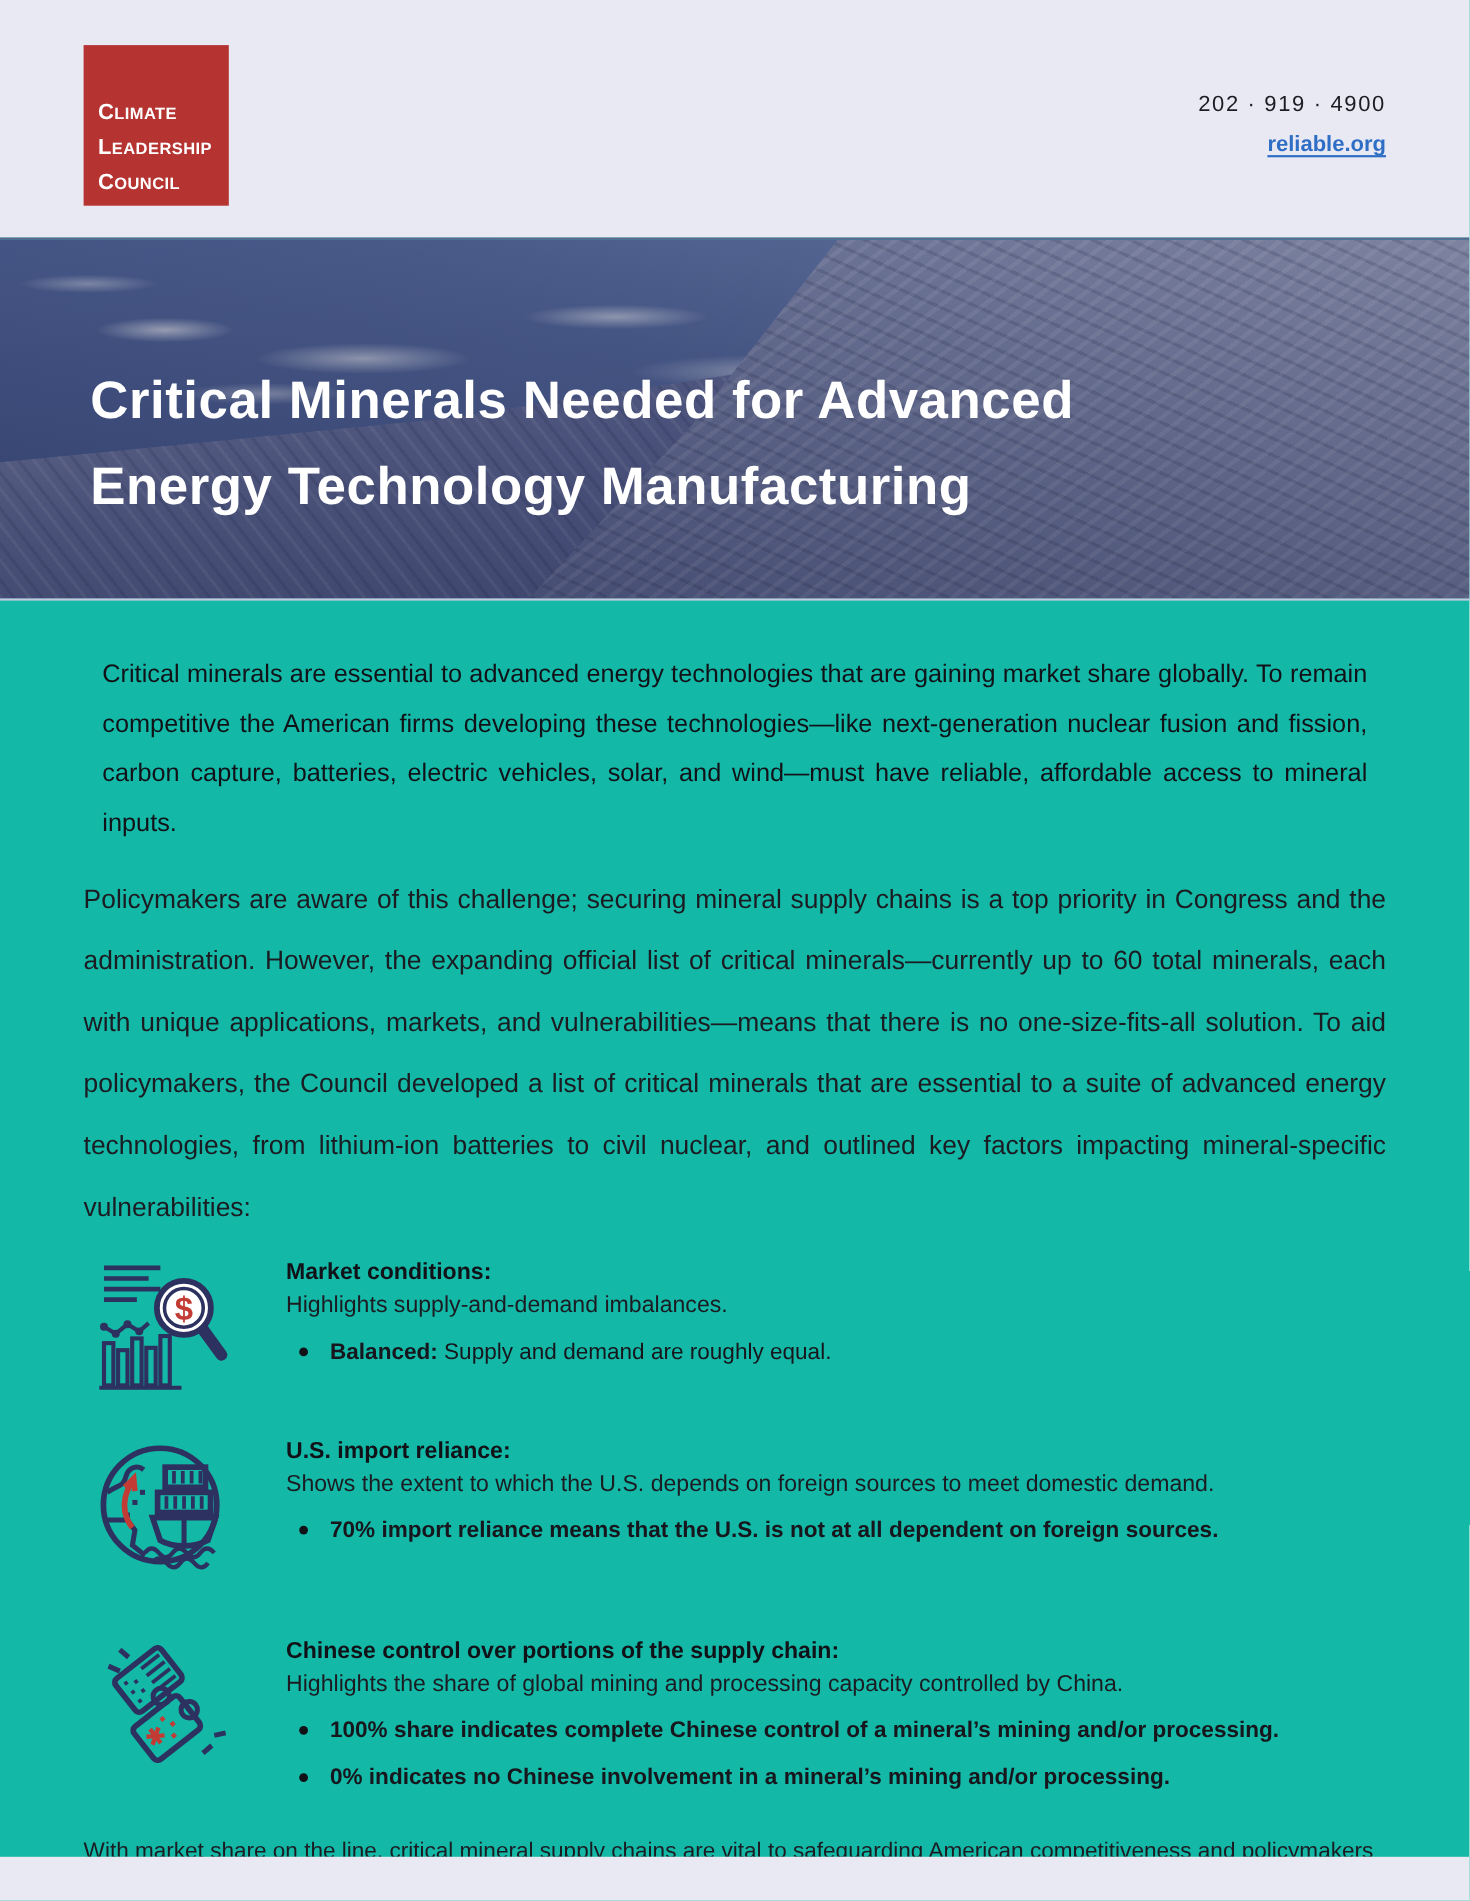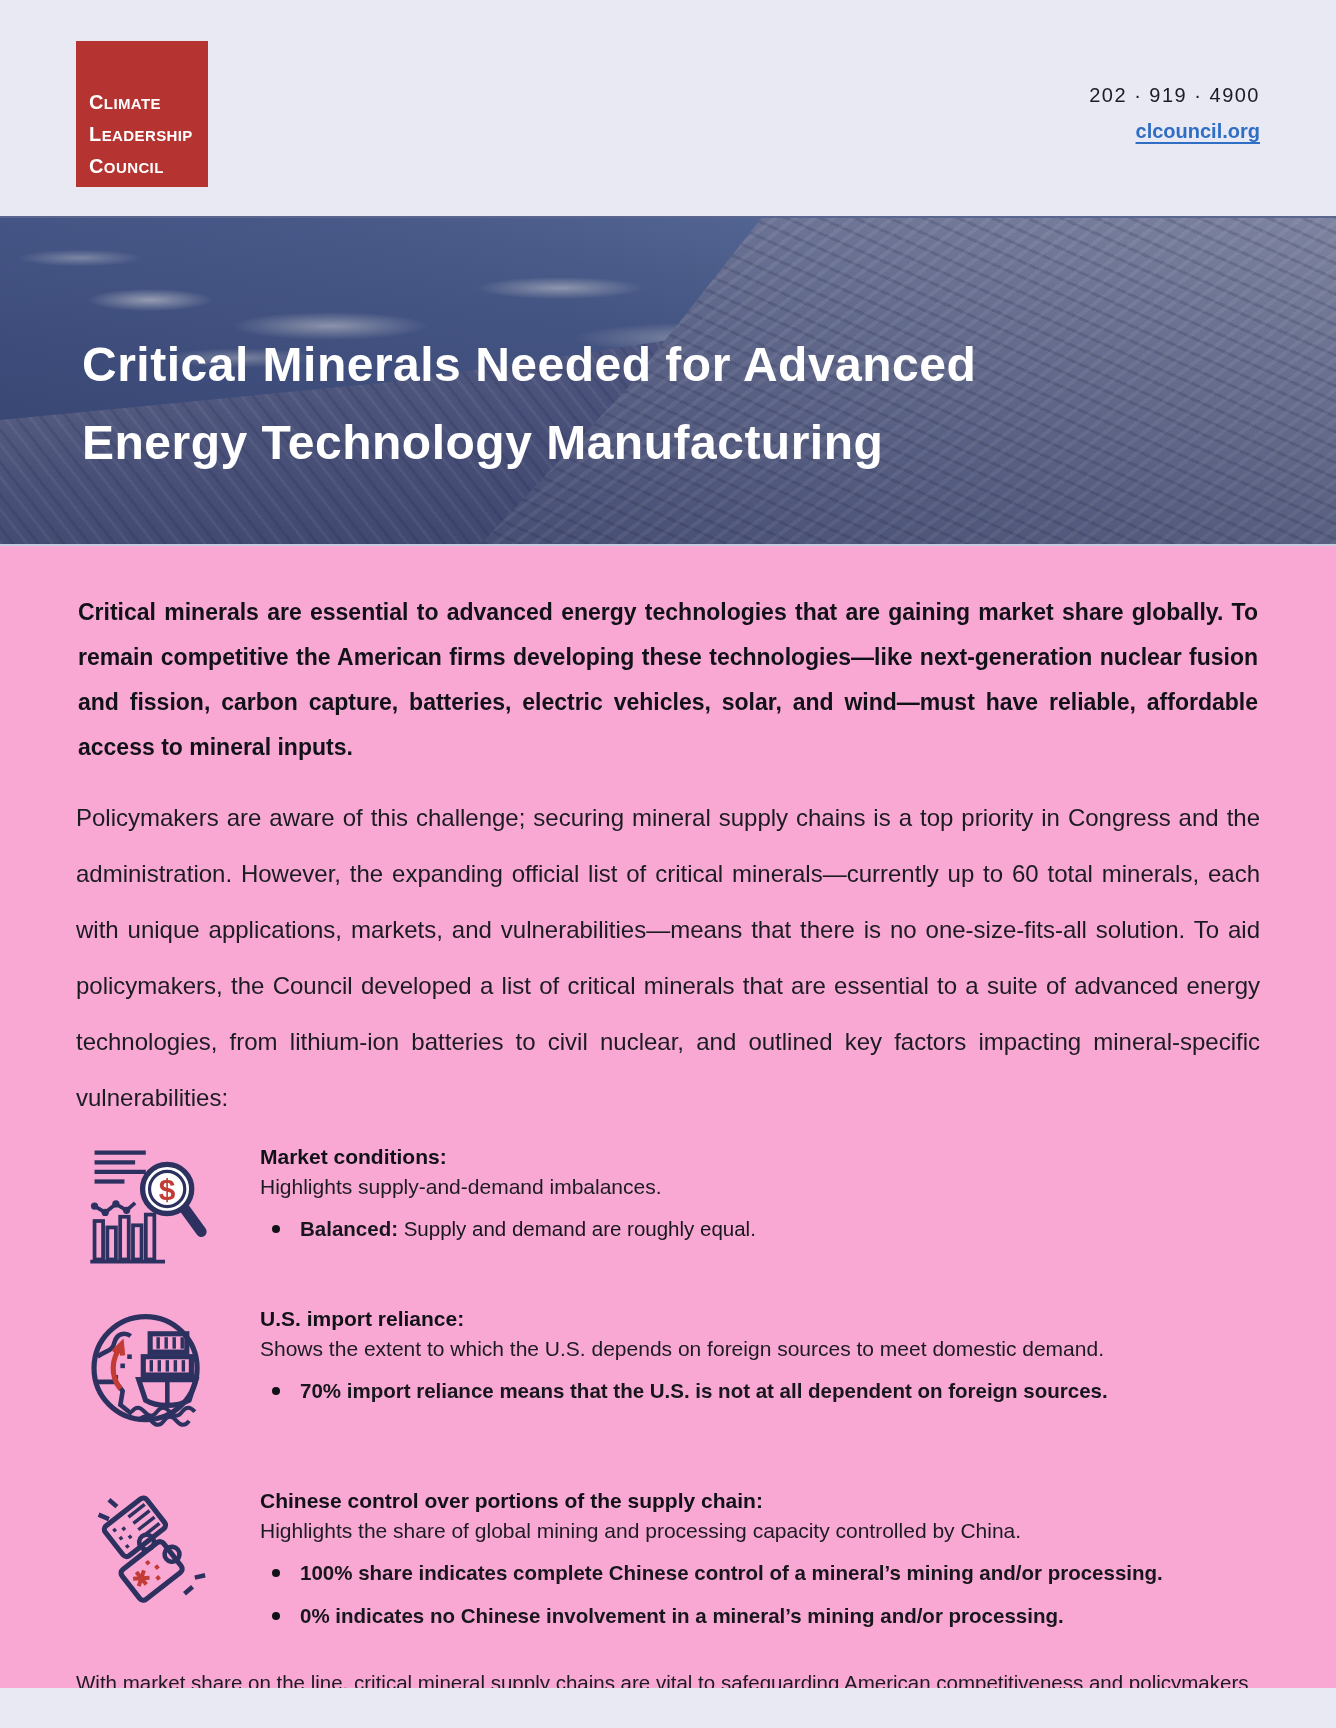--- a/index.html
+++ b/index.html
@@ -1,19 +1,19 @@
 <!DOCTYPE html>
 <html><head>
 <meta charset="utf-8">
 <style>
   * { box-sizing: border-box; }
   html,body { margin:0; padding:0; background:#ffffff; }
   .page {
     width:1336px; height:1728px; position:relative; overflow:hidden;
-    display:flex; flex-direction:column; background:#f9a8d4;
+    display:flex; flex-direction:column; background:#14b8a6;
     font-family:"Liberation Sans","DejaVu Sans",sans-serif; color:#16161c;
   }
 
   
   .topbar { flex:0 0 216px; background:#e9e9f4; position:relative; }
   .logo-box {
     position:absolute; left:76px; top:41px; width:132px; height:146px;
     background:#b53431; color:#ffffff; padding:46px 0 0 13px;
   }
   .logo-line { font-weight:700; font-size:15px; letter-spacing:.4px; line-height:30px; }
@@ -67,21 +67,21 @@
     background:linear-gradient(180deg, rgba(30,35,72,.30) 0%, rgba(26,30,62,.44) 100%);
   }
   .hero-title {
     position:absolute; left:82px; top:108px; z-index:4; margin:0;
     color:#ffffff; font-size:48px; line-height:78px; font-weight:700; letter-spacing:.5px;
   }
 
   
   .content { flex:1 1 auto; padding:0 76px; overflow:hidden; }
   .lead {
-    margin:44px 2px 0; font-size:23px; font-weight:700; line-height:45px;
+    margin:44px 17px 0; font-size:23px; font-weight:400; line-height:45px;
     text-align:justify; color:#111118;
   }
   .body-text { margin:20px 0 0; font-size:24px; line-height:56px; text-align:justify; color:#1b1b22; }
 
   .info-row { display:flex; align-items:flex-start; }
   .info-row.s1 { margin-top:16px; }
   .info-row.s2 { margin-top:36px; }
   .info-row.s3 { margin-top:56px; }
   .icon-col { flex:0 0 184px; padding-left:10px; }
   .icon-col svg { width:126px; height:126px; display:block; }
@@ -109,21 +109,21 @@
 <div class="page">
 
   <header class="topbar">
     <div class="logo-box">
       <div class="logo-line">CLIMATE</div>
       <div class="logo-line">LEADERSHIP</div>
       <div class="logo-line">COUNCIL</div>
     </div>
     <div class="contact">
       <div class="phone">202 · 919 · 4900</div>
-      <a class="site-link">clcouncil.org</a>
+      <a class="site-link">reliable.org</a>
     </div>
   </header>
 
   <section class="hero">
     <div class="hero-clouds"></div>
     <div class="hero-slope"></div>
     <div class="hero-rock"></div>
     <div class="hero-overlay"></div>
     <h1 class="hero-title">
       <span>Critical Minerals Needed for Advanced</span><br>

